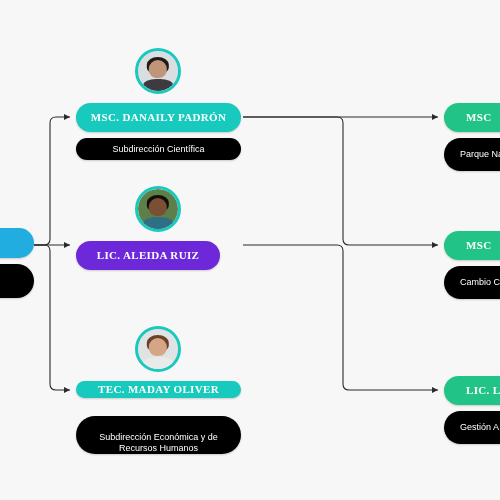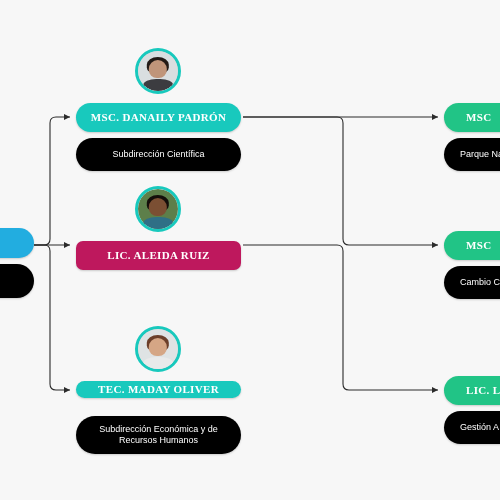--- a/index.html
+++ b/index.html
@@ -117,52 +117,52 @@
       <div class="photo">
         <div class="bg" style="background:#d9dee0;"></div>
         <div class="body" style="background:#3c3c40;"></div>
         <div class="hair" style="background:#221a16;"></div>
         <div class="head" style="background:#c0957a;"></div>
       </div>
     </div>
     <div class="pill pill-name" style="left:0;top:55px;width:165px;height:29px;background:#18c9bd;">
       <span>MSC. DANAILY PADRÓN</span>
     </div>
-    <div class="pill pill-desc" style="left:0;top:90px;width:165px;height:33px;">
+    <div class="pill pill-desc" style="left:0;top:90px;width:165px;height:22px;">
       <span>Subdirección Científica</span>
     </div>
   </div>
 
   <div class="node" style="left:76px;top:186px;width:165px;height:123px;">
     <div class="avatar" style="left:59px;top:0;">
       <div class="photo">
         <div class="bg" style="background:#5d7f4a;"></div>
         <div class="body" style="background:#2f6f86;"></div>
         <div class="hair" style="background:#140e0a;"></div>
         <div class="head" style="background:#7b4f33;"></div>
       </div>
     </div>
-    <div class="pill pill-name" style="left:0;top:55px;width:165px;height:29px;background:#be185d;border-radius:7px;">
+    <div class="pill pill-name" style="left:0;top:55px;width:144px;height:29px;background:#6d28d9;">
       <span>LIC. ALEIDA RUIZ</span>
     </div>
   </div>
 
   <div class="node" style="left:76px;top:326px;width:165px;height:118px;">
     <div class="avatar" style="left:59px;top:0;">
       <div class="photo">
         <div class="bg" style="background:#dfe3e4;"></div>
         <div class="body" style="background:#e9eaea;"></div>
         <div class="hair" style="background:#6b3f2a;"></div>
         <div class="head" style="background:#d5a685;"></div>
       </div>
     </div>
     <div class="pill pill-name" style="left:0;top:55px;width:165px;height:17px;background:#18c9bd;">
       <span>TEC. MADAY OLIVER</span>
     </div>
-    <div class="pill pill-desc" style="left:0;top:90px;width:165px;height:38px;padding:0 16px;">
+    <div class="pill pill-desc" style="left:0;top:90px;width:165px;height:38px;padding:0 16px;align-items:flex-end;">
       <span>Subdirección Económica y de Recursos Humanos</span>
     </div>
   </div>
 
   <div class="node" style="left:444px;top:103px;width:165px;height:68px;">
     <div class="pill pill-name" style="left:0;top:0;width:165px;height:29px;background:#21c486;justify-content:flex-start;padding-left:22px;">
       <span>MSC</span>
     </div>
     <div class="pill pill-desc" style="left:0;top:35px;width:165px;height:33px;justify-content:flex-start;padding-left:16px;">
       <span>Parque Nac</span>

